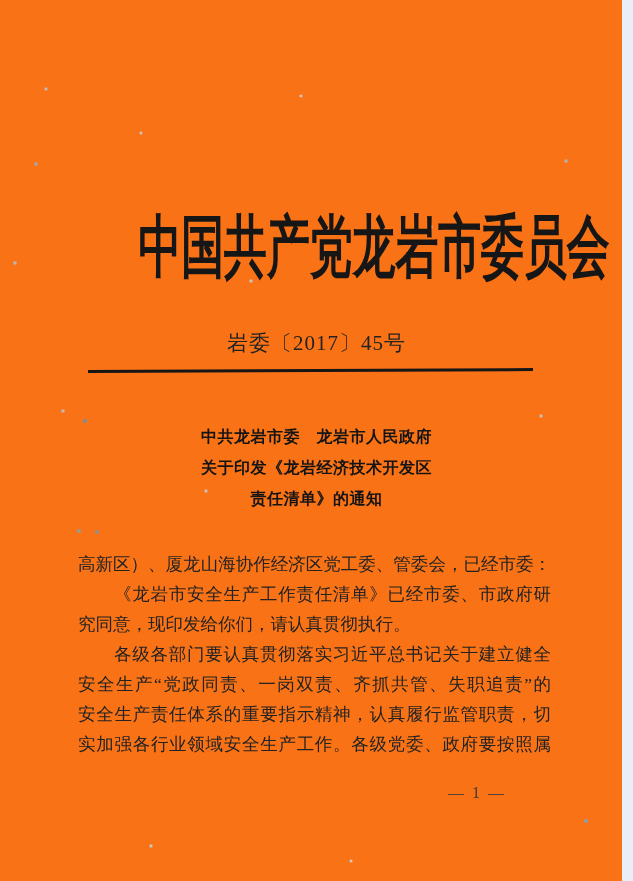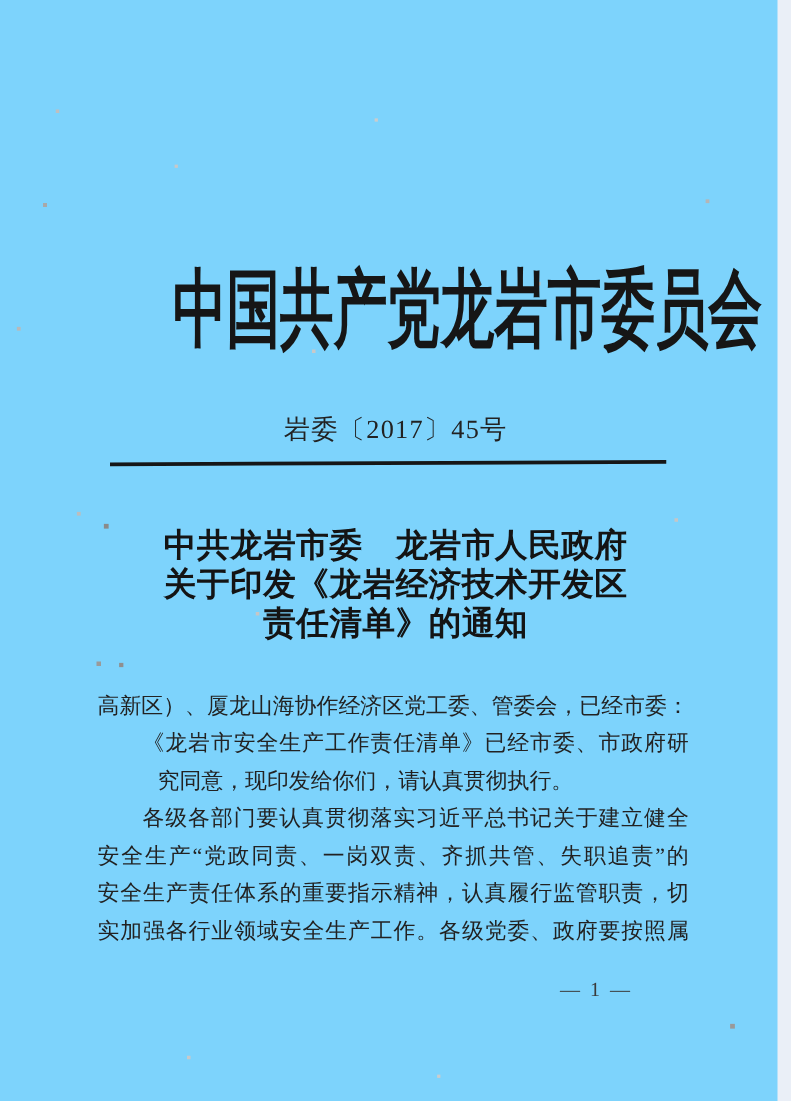--- a/index.html
+++ b/index.html
@@ -1,18 +1,18 @@
 <!DOCTYPE html>
 <html><head>
 <meta charset="utf-8">
 <style>
   html,body { margin:0; padding:0; background:#ffffff; }
   .page {
     position:relative; width:633px; height:881px;
-    background:#7dd3fc; overflow:hidden;
+    background:#f97316; overflow:hidden;
     font-family:"Liberation Serif","DejaVu Serif",serif;
     color:#1c1c1c;
   }
   
   .edge-strip {
     position:absolute; top:0; right:0; width:11px; height:881px;
     background:#eaeff7;
   }
   
   .noise {
@@ -37,29 +37,29 @@
   .doc-number {
     position:absolute; top:329px; left:0; width:100%;
     text-align:center; font-size:21px; letter-spacing:1px; color:#222;
   }
   .rule {
     position:absolute; top:369px; left:88px; width:445px; height:3px;
     background:#161616; transform:rotate(-0.25deg);
   }
   .heading {
     position:absolute; top:421px; left:0; width:100%;
-    text-align:center; font-weight:bold; font-size:26px; line-height:31px;
+    text-align:center; font-weight:bold; font-size:16px; line-height:31px;
     color:#141414; letter-spacing:0.5px;
   }
   .body-text {
     position:absolute; top:549px; left:78px; width:473px;
     font-size:17.5px; line-height:30px; color:#222;
   }
   .body-text .line { height:30px; text-align:justify; text-align-last:justify; white-space:nowrap; }
-  .body-text .line.plain { text-align-last:left;margin-left:48px; }
+  .body-text .line.plain { text-align-last:left; }
   .body-text .line.indent { padding-left:36px; }
   .page-num {
     position:absolute; top:784px; left:448px;
     font-size:16px; letter-spacing:2px; color:#3a3a3a;
   }
 </style>
 </head>
 <body>
 
 <div class="page">

